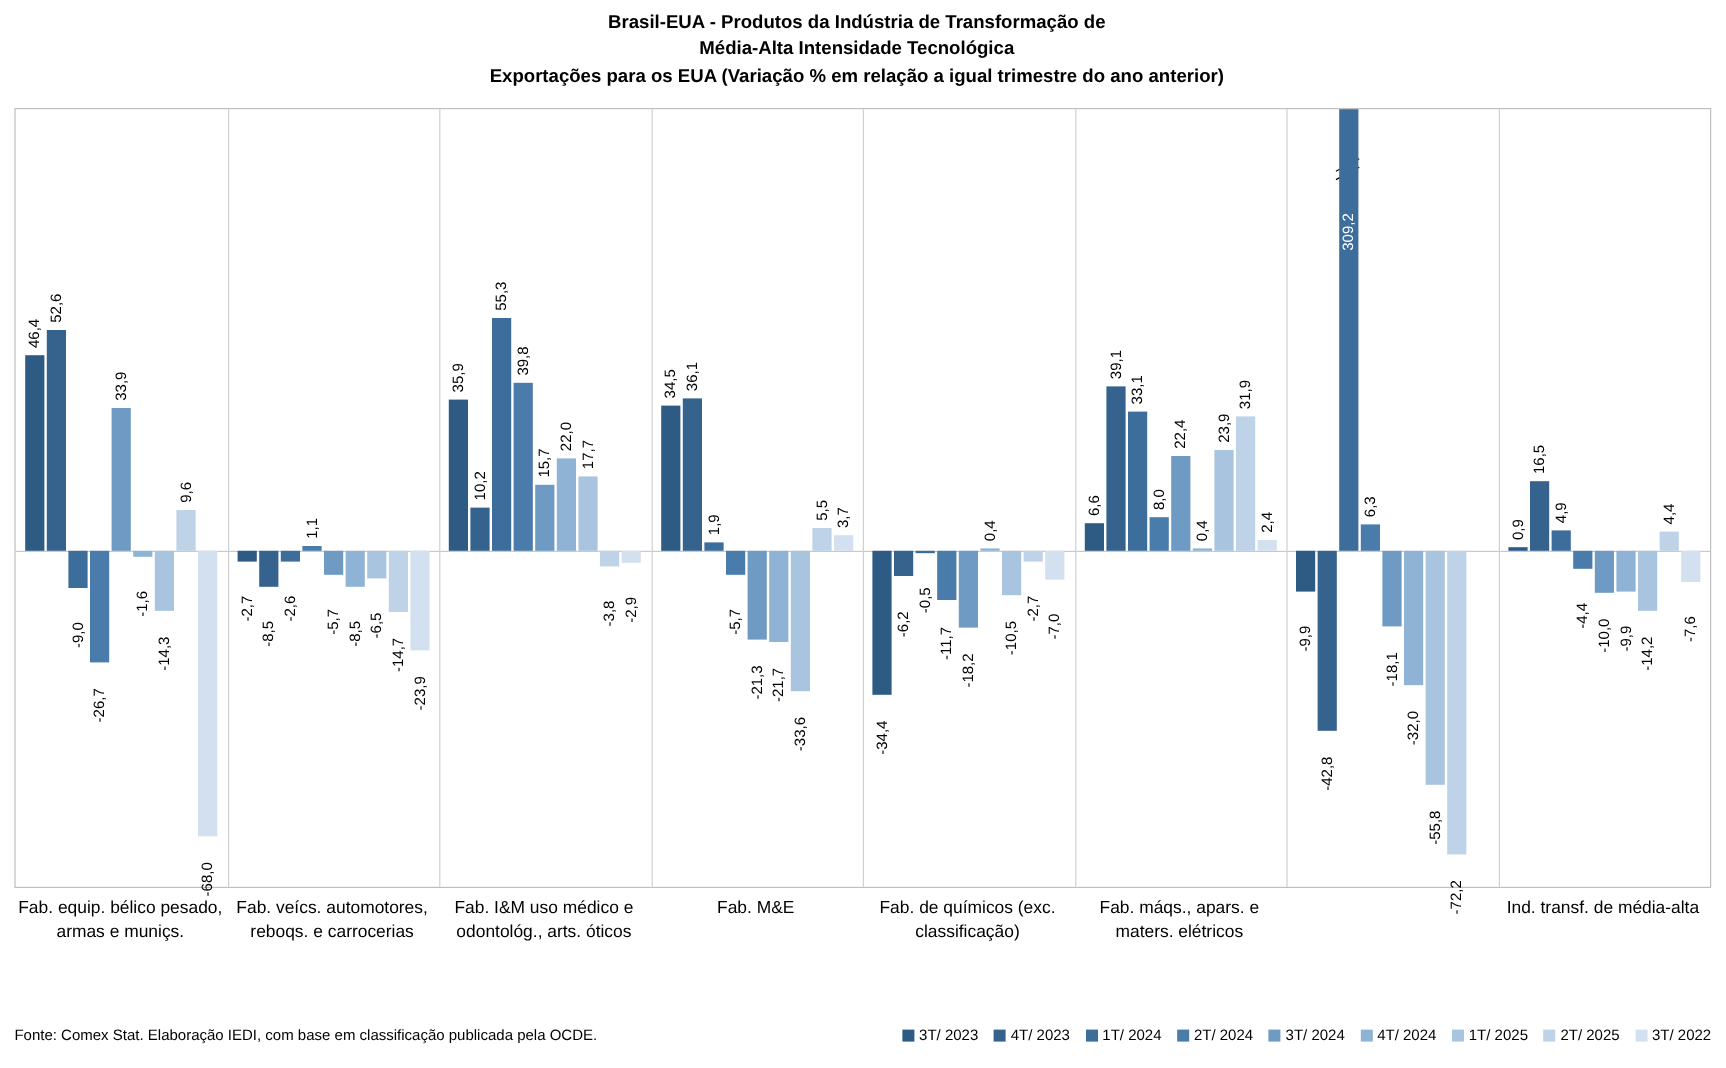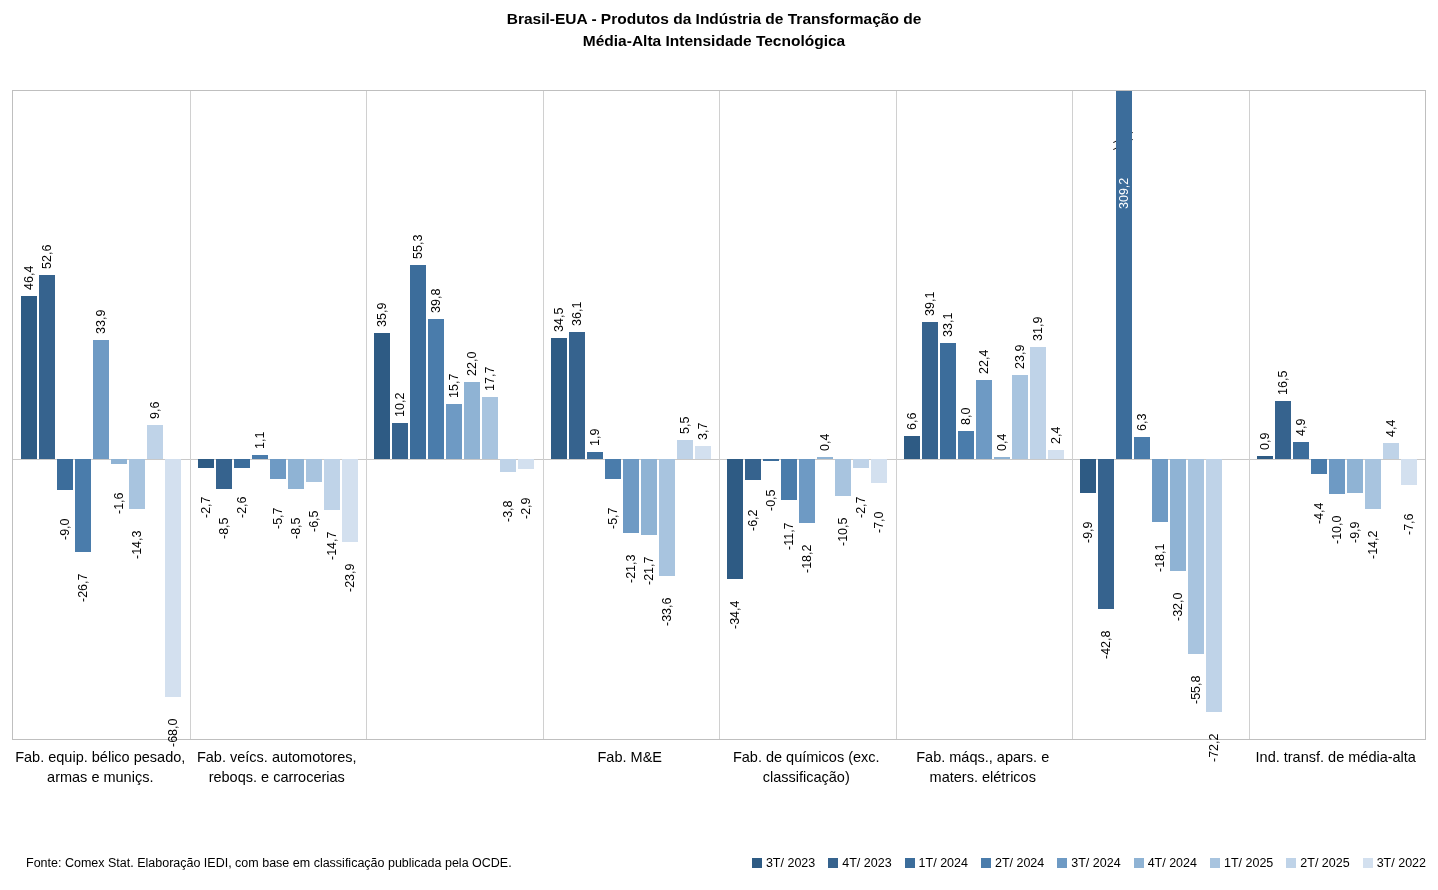--- a/index.html
+++ b/index.html
@@ -62,21 +62,21 @@
   }
   .cat {
     position: absolute; text-align: center;
     font-size: 14.5px; line-height: 1.35; color: #000;
   }
   .footer {
     position: absolute; left: 12px; top: 856px; width: 1414px;
     display: flex; align-items: center; justify-content: space-between;
     font-size: 12.5px;
   }
-  .source { white-space: nowrap; margin-left: 14px; }
+  .source { white-space: nowrap; }
   .legend { display: flex; align-items: center; gap: 13px; flex-wrap: nowrap; }
   .legend-item { display: flex; align-items: center; gap: 4px; white-space: nowrap; font-size: 12.5px; }
   .swatch { width: 10px; height: 10px; display: inline-block; }
   .axis-break {
     position: absolute;
     width: 22px; height: 18px;
     pointer-events: none;
   }
   .axis-break:before, .axis-break:after {
     content: ""; position: absolute; left: 0; width: 22px; height: 0;
@@ -86,20 +86,21 @@
   .axis-break:after { top: 11px; }
 </style>
 </head>
 <body>
 
 <div id="chart-root">
 
   <div class="title-block">
     <span class="title-line">Brasil-EUA - Produtos da Indústria de Transformação de</span>
     <span class="title-line">Média-Alta Intensidade Tecnológica</span>
+    <span class="title-line">Exportações para os EUA (Variação % em relação a igual trimestre do ano anterior)</span>
   </div>
 
   <div class="plot" id="plot">
       <div class="zero-line" style="top: 367.784px;"></div>
       <div class="group-sep" style="left: 176.5px;"></div>
       <div class="group-sep" style="left: 353px;"></div>
       <div class="group-sep" style="left: 529.5px;"></div>
       <div class="group-sep" style="left: 706px;"></div>
       <div class="group-sep" style="left: 882.5px;"></div>
       <div class="group-sep" style="left: 1059px;"></div>
@@ -404,20 +405,21 @@
         <div class="barslot">
           <div class="bar" title="3T/ 2025 — Ind. transf. de média-alta" style="background: rgb(211, 224, 239); top: 367.784px; height: 26.6205px;"></div>
           <div class="vlabel" style="top: 444.404px;">-7,6</div>
         </div>
       </div>
     </div>
 
   <div class="axis-labels" id="axis-labels">
       <div class="cat" style="left: 176.5px; width: 176.5px; top: 0px;">Fab. veícs. automotores, reboqs. e carrocerias</div>
       <div class="cat" style="left: 0px; width: 176.5px; top: 0px;">Fab. equip. bélico pesado, armas e muniçs.</div>
+      <div class="cat" style="left: 353px; width: 176.5px; top: 0px;">Fab. I&amp;M uso médico e odontológ., arts. óticos</div>
       <div class="cat" style="left: 529.5px; width: 176.5px; top: 0px;">Fab. M&amp;E</div>
       <div class="cat" style="left: 706px; width: 176.5px; top: 0px;">Fab. de químicos (exc. classificação)</div>
       <div class="cat" style="left: 882.5px; width: 176.5px; top: 0px;">Fab. máqs., apars. e maters. elétricos</div>
       <div class="cat" style="left: 1235.5px; width: 176.5px; top: 0px;">Ind. transf. de média-alta</div>
     </div>
 
   <div class="footer">
     <div class="source">Fonte: Comex Stat. Elaboração IEDI, com base em classificação publicada pela OCDE.</div>
     <div class="legend" id="legend">
         <div class="legend-item">

